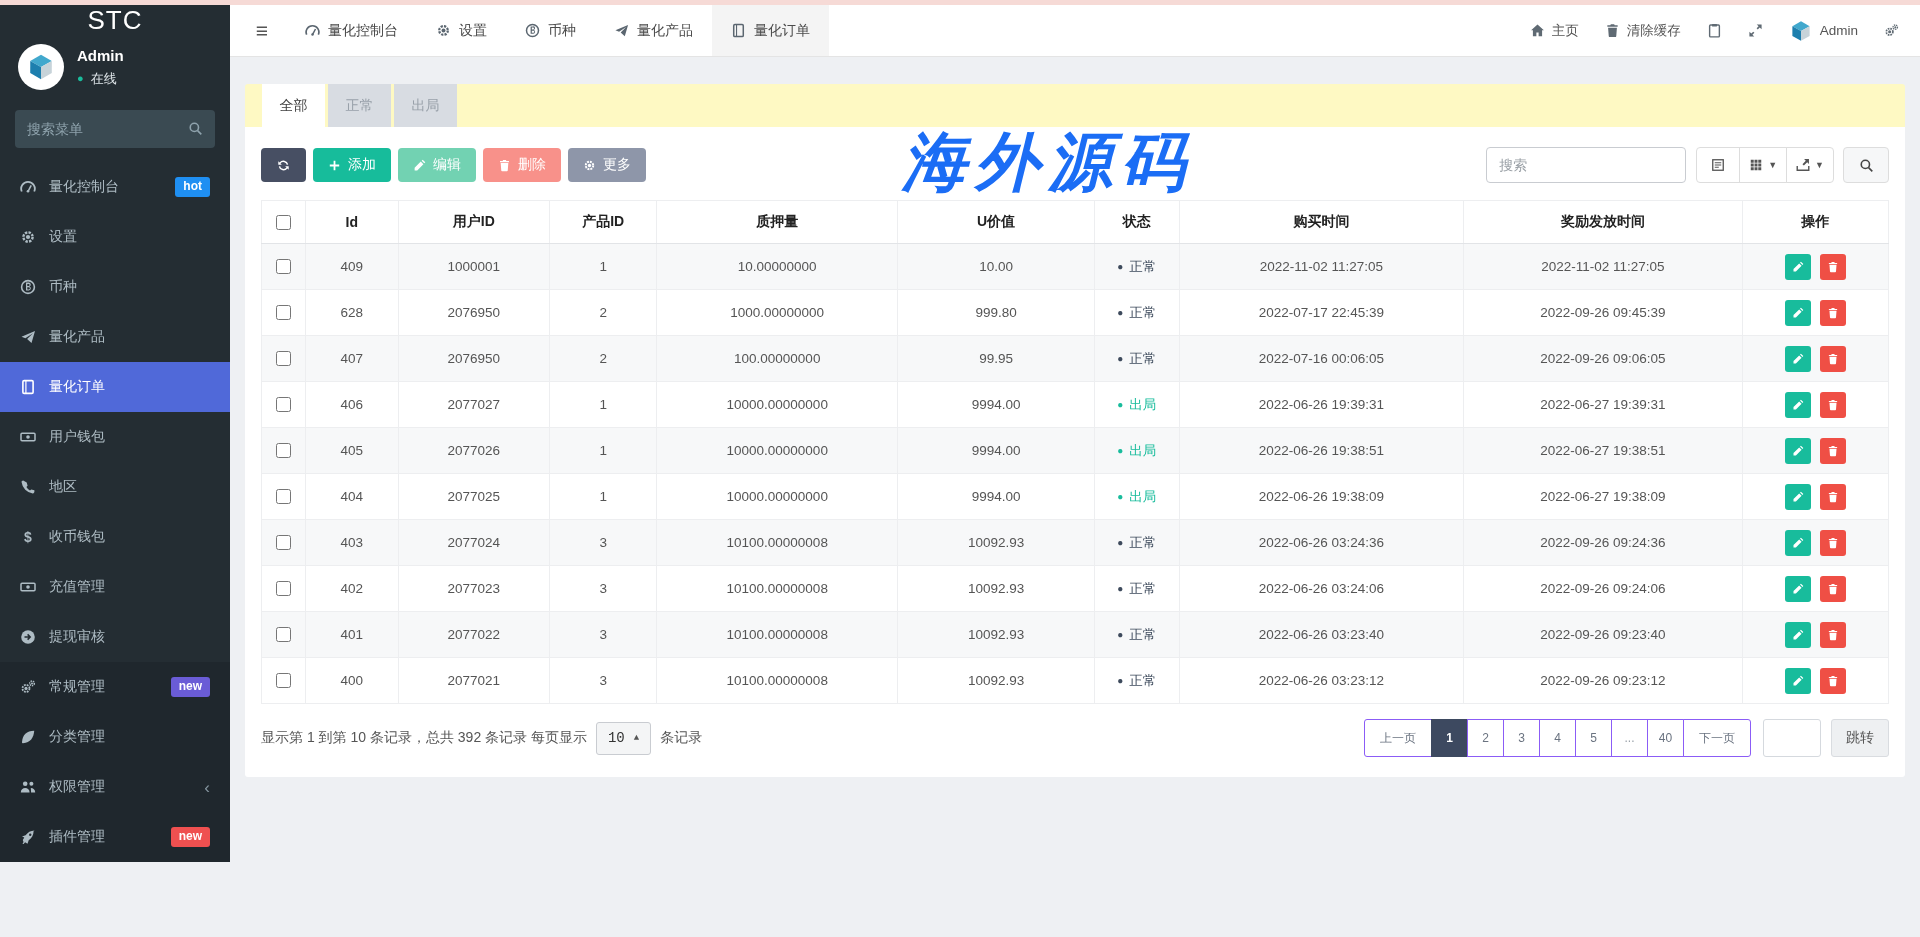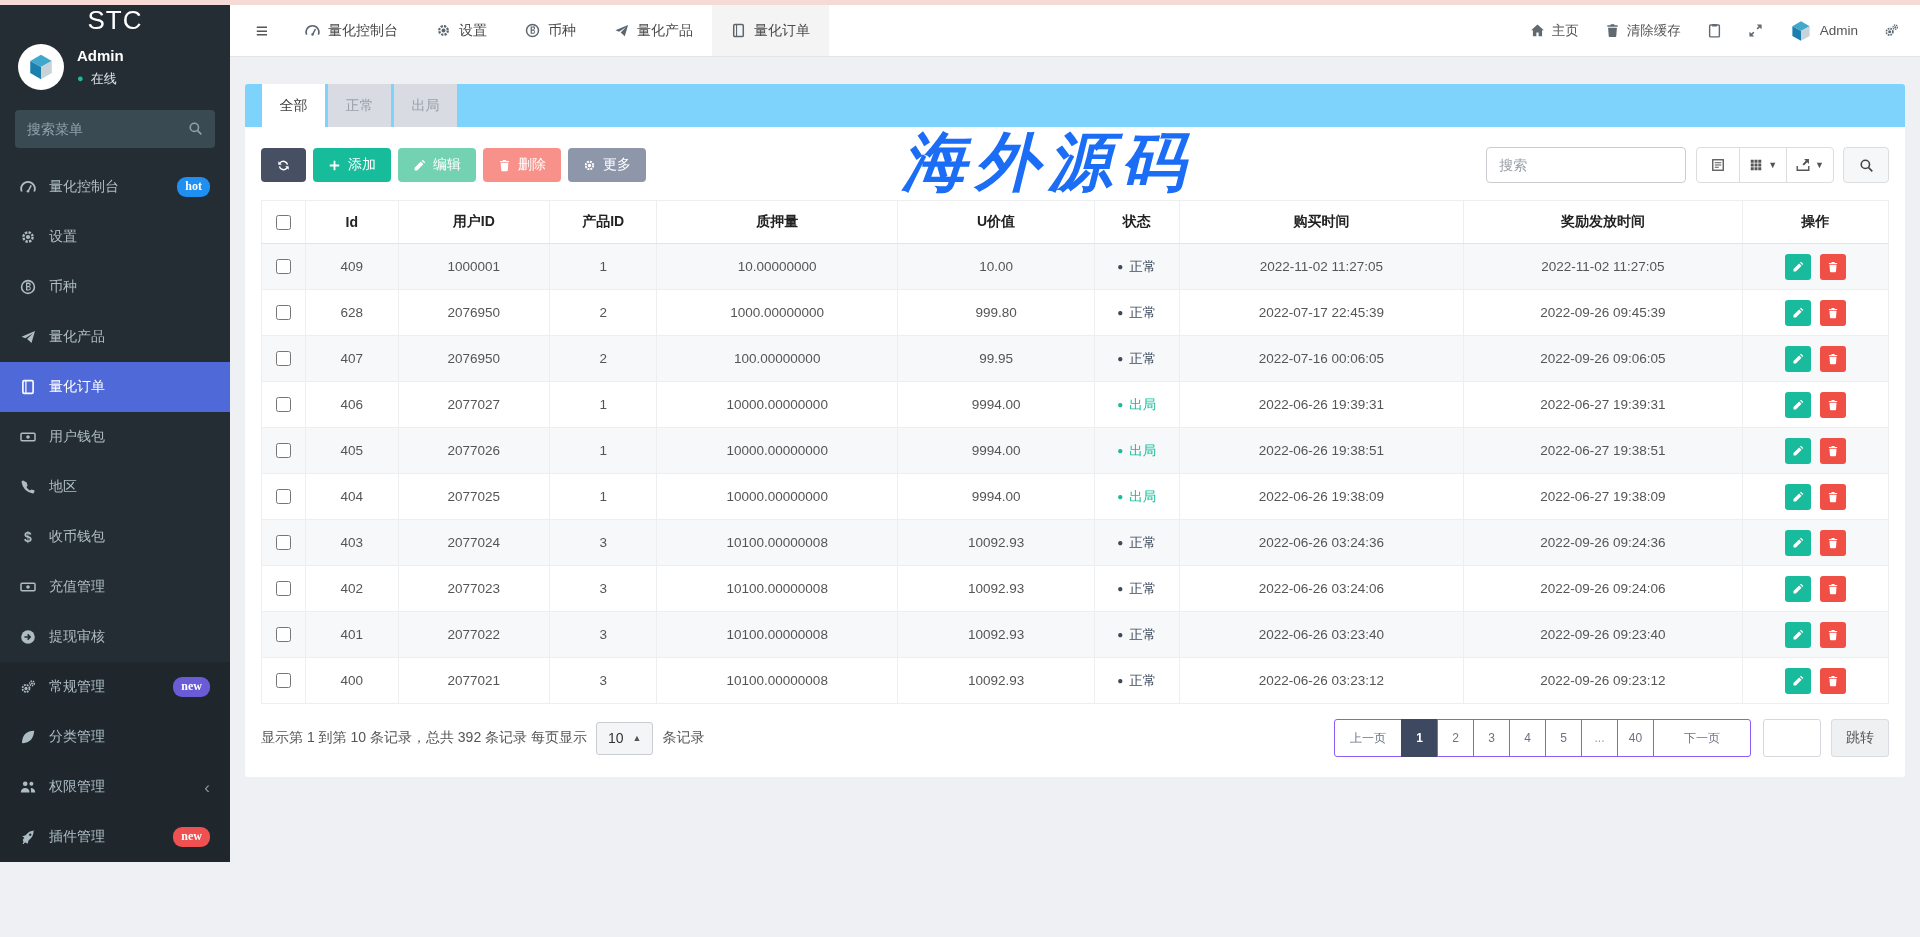--- a/index.html
+++ b/index.html
@@ -27,41 +27,41 @@
   .side-search { margin:8px 15px 14px; position:relative; }
   .side-search input { width:100%; height:38px; background:#3a4a52; border:none; border-radius:4px; color:#cfd8dc; padding:0 36px 0 12px; font-size:14px; outline:none; }
   .side-search input::placeholder { color:#8fa3ad; }
   .side-search .icn { position:absolute; right:12px; top:11px; color:#8fa3ad; width:15px; height:15px; }
   .menu { display:flex; flex-direction:column; }
   .menu.g2 { background:#1f272d; flex:1;justify-content:space-between; }
   .m-item { height:50px; display:flex; align-items:center; padding:0 20px; gap:13px; font-size:14px; color:#aebcc4; cursor:pointer; text-decoration:none; }
   .m-item .icn { width:16px; height:16px; }
   .m-item.active { background:#5069d9; color:#fff; }
   .m-item.active .icn { color:#fff; }
-  .badge { margin-left:auto; font-size:12px; font-weight:bold; color:#fff; padding:2px 8px; border-radius:9px; line-height:1.3;font-family:Liberation Serif, serif; }
+  .badge { margin-left:auto; font-size:12px; font-weight:bold; color:#fff; padding:2px 8px; border-radius:3px; line-height:1.3; }
   .chev { margin-left:auto; color:#8596a0; font-size:17px; line-height:1; }
 
   
   .main { flex:1; display:flex; flex-direction:column; min-width:0; }
   .navbar { height:52px; background:#fff; border-bottom:1px solid #e4e4e4; display:flex; align-items:stretch; padding-left:8px; flex-shrink:0; }
   .hamburger { width:48px; display:flex; align-items:center; justify-content:center; font-size:21px; color:#555; cursor:pointer; }
   .nav-tabs { display:flex; }
   .nav-tab { display:flex; align-items:center; gap:8px; padding:0 19px; font-size:14px; color:#4a4a4a; cursor:pointer; }
   .nav-tab .icn { width:15px; height:15px; color:#5b6670; }
   .nav-tab.active { background:#f4f4f4; }
   .nav-right { margin-left:auto; display:flex; align-items:center; padding-right:8px; }
   .nr-item { display:flex; align-items:center; gap:7px; padding:0 13px; font-size:13.5px; color:#555; cursor:pointer; height:100%; }
   .nr-item .icn { width:15px; height:15px; color:#5f6a73; }
   .nr-item svg.cube { width:24px; height:24px; }
 
   .content { flex:1; position:relative; padding:27px 15px 0; background:#eef0f3; overflow:hidden; }
   .watermark { position:absolute; left:672px; top:62px; z-index:6; font-size:64px; font-weight:bold; font-style:italic;
     font-family:"DejaVu Serif","Liberation Serif",serif; color:#1b6df5; letter-spacing:9px; pointer-events:none; white-space:nowrap; }
 
-  .tab-strip { height:43px; background:#7dd3fc; display:flex; padding-left:17px; border-radius:3px 3px 0 0; }
+  .tab-strip { height:43px; background:#fef9c3; display:flex; padding-left:17px; border-radius:3px 3px 0 0; }
   .f-tab { min-width:63px; padding:0 17px; display:flex; align-items:center; justify-content:center; font-size:14px; color:#98a0a9; background:#d8dce2; margin-right:3px; cursor:pointer; }
   .f-tab.active { background:#fff; color:#404040; }
 
   .panel { background:#fff; padding:20px 16px; border-radius:0 0 3px 3px; }
 
   .toolbar { display:flex; align-items:center; margin-bottom:17px; position:relative; }
   .btn { height:34px; border:none; border-radius:4px; color:#fff; font-size:14px; display:inline-flex; align-items:center; gap:7px; padding:0 15px; margin-right:7px; cursor:pointer; font-family:inherit; }
   .btn .icn { width:13px; height:13px; }
   .btn.refresh { background:#474f63; padding:0 16px; }
   .btn.add { background:#17bc9b; }
@@ -88,25 +88,25 @@
   .st { display:inline-flex; align-items:center; gap:6px; }
   .st .dot { font-size:10px; line-height:1; }
   .st-normal { color:#3d4a5c; }
   .st-out { color:#18bc9c; }
   .act-btn { width:26px; height:26px; border:none; border-radius:3px; color:#fff; display:inline-flex; align-items:center; justify-content:center; cursor:pointer; }
   .act-btn .icn { width:12px; height:12px; }
   .act-edit { background:#18bc9c; margin-right:5px; }
   .act-del { background:#ef4f45; }
 
   .tfoot { display:flex; align-items:center; margin-top:15px; font-size:14px; color:#555; }
-  .page-size { display:inline-flex; align-items:center; gap:9px; border:1px solid #c9ccd1; border-radius:3px; background:#f4f5f6; height:33px; padding:12px 11px; margin:0 9px; cursor:pointer; color:#333; }
+  .page-size { display:inline-flex; align-items:center; gap:9px; border:1px solid #c9ccd1; border-radius:3px; background:#f4f5f6; height:33px; padding:12px 11px; margin:0 9px; cursor:pointer; color:#333;font-family:Liberation Mono, monospace; }
   .pager { margin-left:auto; display:flex; align-items:center; }
   .pg-item { min-width:37px; height:38px; padding:0 7px; border:1px solid #8b5cf6; background:#fff; display:flex; align-items:center; justify-content:center; font-size:12px; color:#6a7380; cursor:pointer; margin-left:-1px; }
   .pg-item:first-child { border-radius:3px 0 0 3px; padding:0 15px; margin-left:0; }
-  .pg-item:last-child { border-radius:0 3px 3px 0; padding:0 30px;font-family:Liberation Mono, monospace; }
+  .pg-item:last-child { border-radius:0 3px 3px 0; padding:0 15px;font-family:Liberation Mono, monospace; }
   .pg-item.active { background:#3d4960; border-color:#3d4960; color:#fff; font-weight:bold; }
   .pg-item.dots { color:#98a0a8; cursor:default; }
   .jump-input { width:58px; height:38px; border:1px solid #d5d9de; border-radius:3px; margin-left:12px; outline:none; padding:0 8px; font-size:14px; }
   .jump-btn { height:38px; padding:0 14px; margin-left:10px; background:#eef0f2; border:1px solid #d9dce0; border-radius:3px; font-size:14px; color:#555; cursor:pointer; font-family:inherit; }
   .hidden-defs { position:absolute; width:0; height:0; overflow:hidden; }
 </style>
 </head>
 <body>
 
 <svg class="hidden-defs" xmlns="http://www.w3.org/2000/svg">

